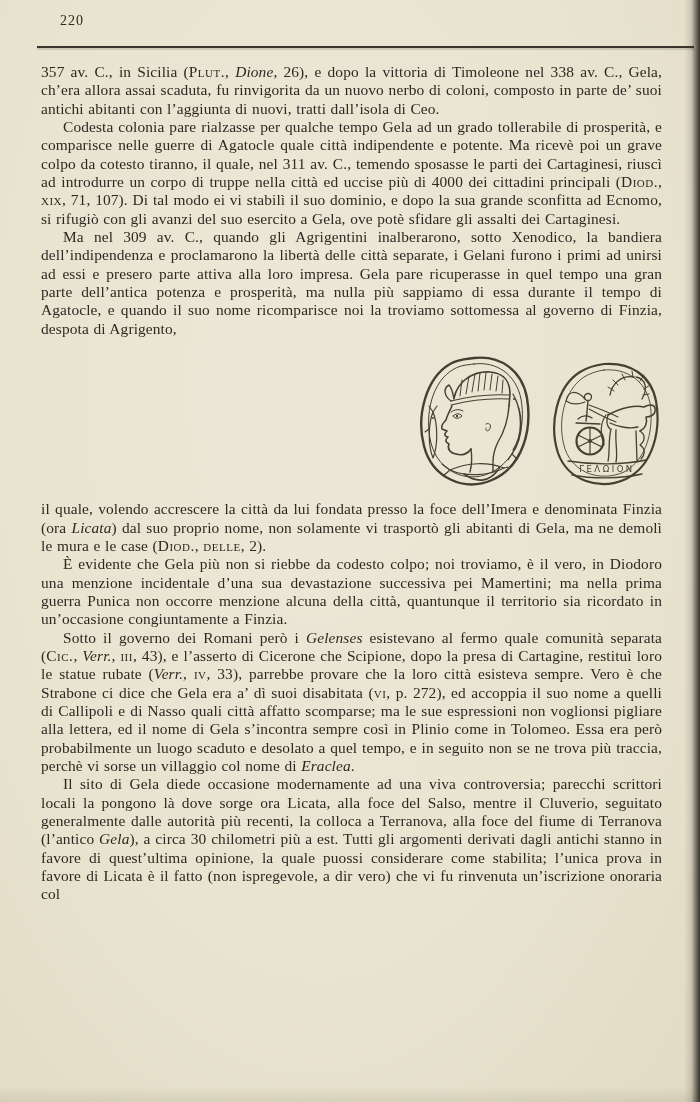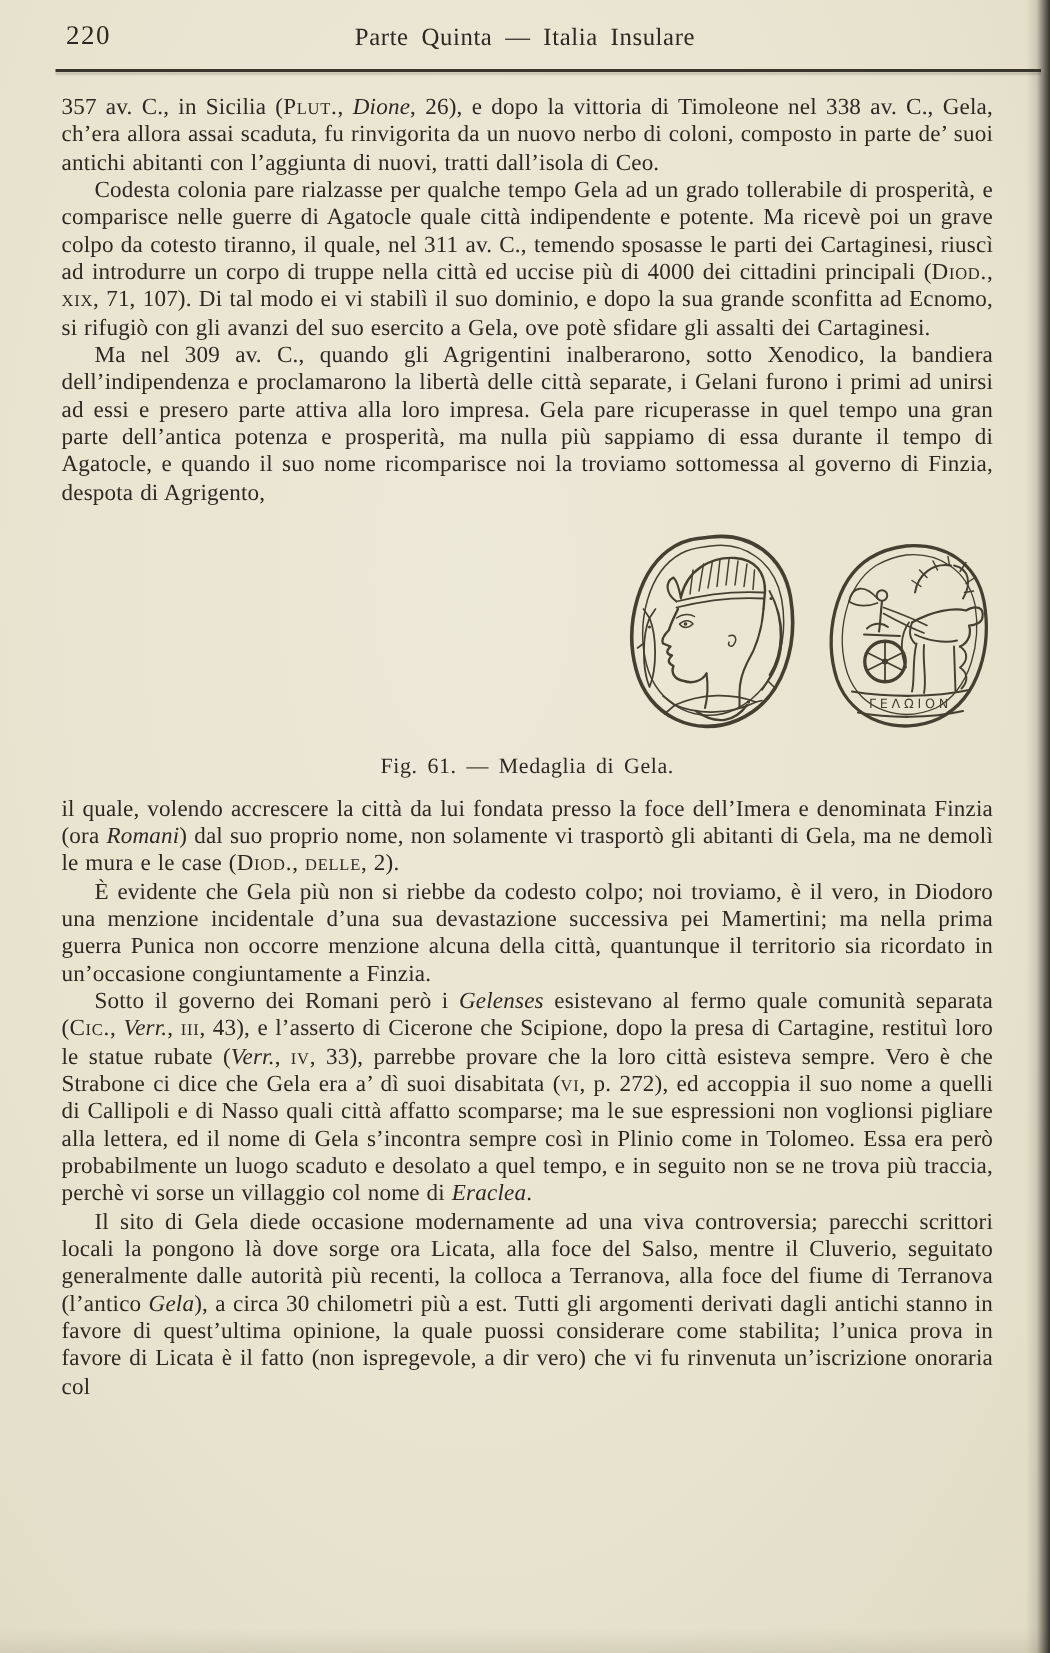--- a/index.html
+++ b/index.html
@@ -2,21 +2,21 @@
 <html><head>
 <meta charset="utf-8">
 <style>
   html,body{margin:0;padding:0;background:#888;}
   .page{
     position:relative;width:700px;height:1102px;overflow:hidden;
     background:radial-gradient(ellipse at 45% 35%, #ece8d8 0%, #e9e4d0 55%, #e1dbc5 100%);
     font-family:"Liberation Serif", serif;
     color:#2d2922;
   }
-  .page-number{position:absolute;left:44px;top:13px;font-size:18px;letter-spacing:1px;}
+  .page-number{position:absolute;left:60px;top:13px;font-size:14px;letter-spacing:1px;}
   .running-title{position:absolute;top:15px;left:0;width:100%;text-align:center;
     font-size:16.5px;word-spacing:4px;letter-spacing:0.4px;}
   .rule{position:absolute;top:46px;left:37px;right:6px;height:2px;background:#39352c;
     box-shadow:0 2px 1px rgba(57,53,44,0.18);}
   .body-text{position:absolute;top:63px;left:41px;width:621px;
     font-size:15.4px;line-height:18.35px;text-align:justify;
     letter-spacing:0.12px;word-spacing:0.6px;}
   p.para{margin:0;}
   p.para.indent{text-indent:22px;}
   .it{font-style:italic;}
@@ -34,21 +34,20 @@
     background:linear-gradient(to right, rgba(56,51,41,0) 0%, rgba(56,51,41,0.15) 45%, rgba(42,39,33,0.95) 100%);}
   .edge-bottom{position:absolute;left:0;bottom:0;width:100%;height:16px;
     background:linear-gradient(to bottom, rgba(120,110,84,0), rgba(118,108,82,0.14));}
 </style>
 </head>
 <body>
 
 <div class="page">
 
   <div class="page-number">220</div>
-  <div class="running-title">Parte Quinta — Italia Insulare</div>
   <div class="rule"></div>
 
   <div class="body-text">
 
     <p class="para"><span>357 av. C., in Sicilia (</span><span class="sc">Plut.</span><span>, </span><span class="it">Dione</span><span>, 26), e dopo la vittoria di Timoleone nel 338 av. C., Gela, ch’era allora assai scaduta, fu rinvigorita da un nuovo nerbo di coloni, composto in parte de’ suoi antichi abitanti con l’aggiunta di nuovi, tratti dall’isola di Ceo.</span></p>
     <p class="para indent"><span>Codesta colonia pare rialzasse per qualche tempo Gela ad un grado tollerabile di prosperità, e comparisce nelle guerre di Agatocle quale città indipendente e potente. Ma ricevè poi un grave colpo da cotesto tiranno, il quale, nel 311 av. C., temendo sposasse le parti dei Cartaginesi, riuscì ad introdurre un corpo di truppe nella città ed uccise più di 4000 dei cittadini principali (</span><span class="sc">Diod.</span><span>, </span><span class="sc">xix</span><span>, 71, 107). Di tal modo ei vi stabilì il suo dominio, e dopo la sua grande sconfitta ad Ecnomo, si rifugiò con gli avanzi del suo esercito a Gela, ove potè sfidare gli assalti dei Cartaginesi.</span></p>
     <p class="para indent"><span>Ma nel 309 av. C., quando gli Agrigentini inalberarono, sotto Xenodico, la bandiera dell’indipendenza e proclamarono la libertà delle città separate, i Gelani furono i primi ad unirsi ad essi e presero parte attiva alla loro impresa. Gela pare ricuperasse in quel tempo una gran parte dell’antica potenza e prosperità, ma nulla più sappiamo di essa durante il tempo di Agatocle, e quando il suo nome ricomparisce noi la troviamo sottomessa al governo di Finzia, despota di Agrigento,</span></p>
 
     <div class="figure-block">
       <div class="coins">
@@ -109,24 +108,23 @@
 
           <circle cx="42" cy="80" r="13.5" stroke-width="2.2"></circle>
           <path d="M42,67 L42,93 M30,74 L54,86 M30,86 L54,74" stroke-width="1.2"></path>
           <circle class="fillink" cx="42" cy="80" r="2"></circle>
 
           <path d="M20,100 C45,104 75,104 98,99 M24,114 C45,118 72,118 94,113" stroke-width="1.4"></path>
           <text x="59" y="111" font-size="8.5" letter-spacing="2.5" text-anchor="middle">ΓΕΛΩΙΟΝ</text>
         </svg>
 
       </div>
-      <div class="figure-caption">Fig. 61. — Medaglia di Gela.</div>
     </div>
 
-    <p class="para"><span>il quale, volendo accrescere la città da lui fondata presso la foce dell’Imera e denominata Finzia (ora </span><span class="it">Romani</span><span>) dal suo proprio nome, non solamente vi trasportò gli abitanti di Gela, ma ne demolì le mura e le case (</span><span class="sc">Diod.</span><span>, </span><span class="sc">delle</span><span>, 2).</span></p>
+    <p class="para"><span>il quale, volendo accrescere la città da lui fondata presso la foce dell’Imera e denominata Finzia (ora </span><span class="it">Licata</span><span>) dal suo proprio nome, non solamente vi trasportò gli abitanti di Gela, ma ne demolì le mura e le case (</span><span class="sc">Diod.</span><span>, </span><span class="sc">delle</span><span>, 2).</span></p>
     <p class="para indent"><span>È evidente che Gela più non si riebbe da codesto colpo; noi troviamo, è il vero, in Diodoro una menzione incidentale d’una sua devastazione successiva pei Mamertini; ma nella prima guerra Punica non occorre menzione alcuna della città, quantunque il territorio sia ricordato in un’occasione congiuntamente a Finzia.</span></p>
     <p class="para indent"><span>Sotto il governo dei Romani però i </span><span class="it">Gelenses</span><span> esistevano al fermo quale comunità separata (</span><span class="sc">Cic.</span><span>, </span><span class="it">Verr.</span><span>, </span><span class="sc">iii</span><span>, 43), e l’asserto di Cicerone che Scipione, dopo la presa di Cartagine, restituì loro le statue rubate (</span><span class="it">Verr.</span><span>, </span><span class="sc">iv</span><span>, 33), parrebbe provare che la loro città esisteva sempre. Vero è che Strabone ci dice che Gela era a’ dì suoi disabitata (</span><span class="sc">vi</span><span>, p. 272), ed accoppia il suo nome a quelli di Callipoli e di Nasso quali città affatto scomparse; ma le sue espressioni non voglionsi pigliare alla lettera, ed il nome di Gela s’incontra sempre così in Plinio come in Tolomeo. Essa era però probabilmente un luogo scaduto e desolato a quel tempo, e in seguito non se ne trova più traccia, perchè vi sorse un villaggio col nome di </span><span class="it">Eraclea</span><span>.</span></p>
     <p class="para indent"><span>Il sito di Gela diede occasione modernamente ad una viva controversia; parecchi scrittori locali la pongono là dove sorge ora Licata, alla foce del Salso, mentre il Cluverio, seguitato generalmente dalle autorità più recenti, la colloca a Terranova, alla foce del fiume di Terranova (l’antico </span><span class="it">Gela</span><span>), a circa 30 chilometri più a est. Tutti gli argomenti derivati dagli antichi stanno in favore di quest’ultima opinione, la quale puossi considerare come stabilita; l’unica prova in favore di Licata è il fatto (non ispregevole, a dir vero) che vi fu rinvenuta un’iscrizione onoraria col</span></p>
 
   </div>
 
   <div class="edge-bottom"></div>
   <div class="edge-right"></div>
 </div>
 

